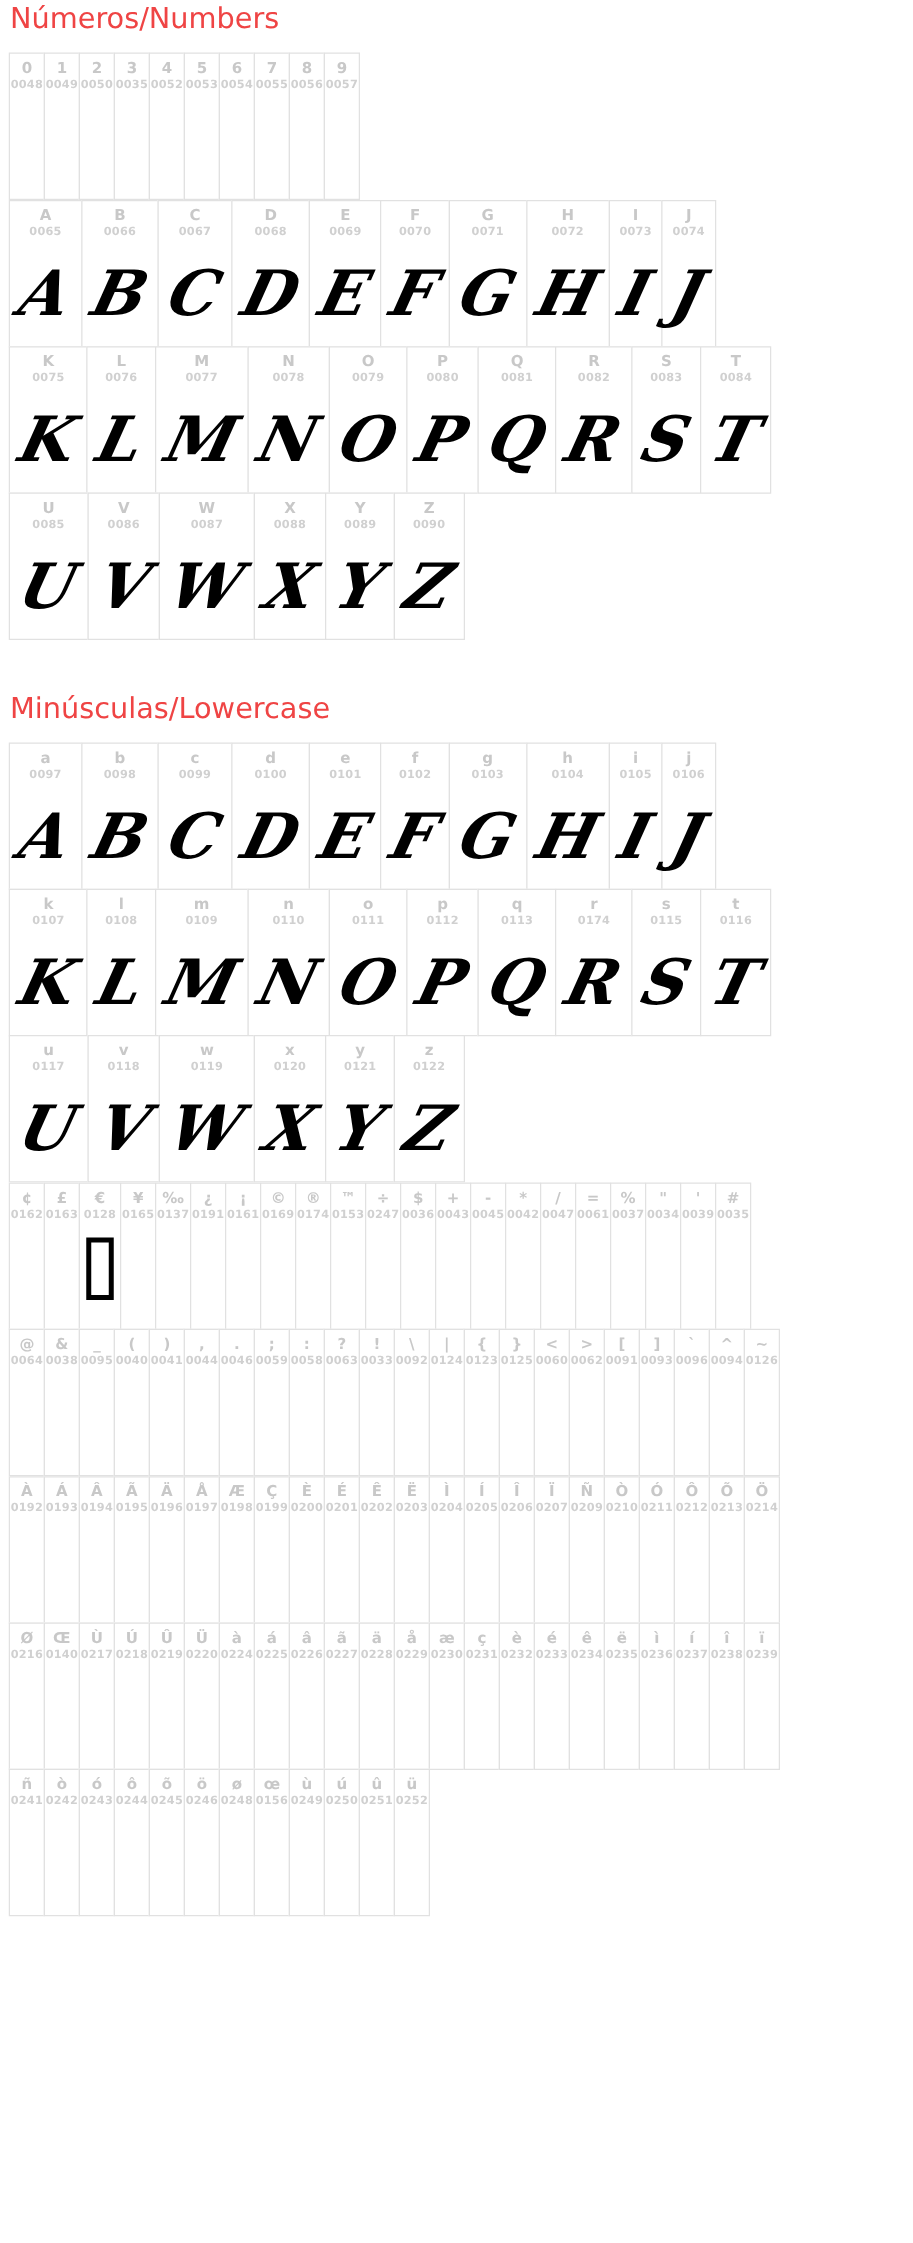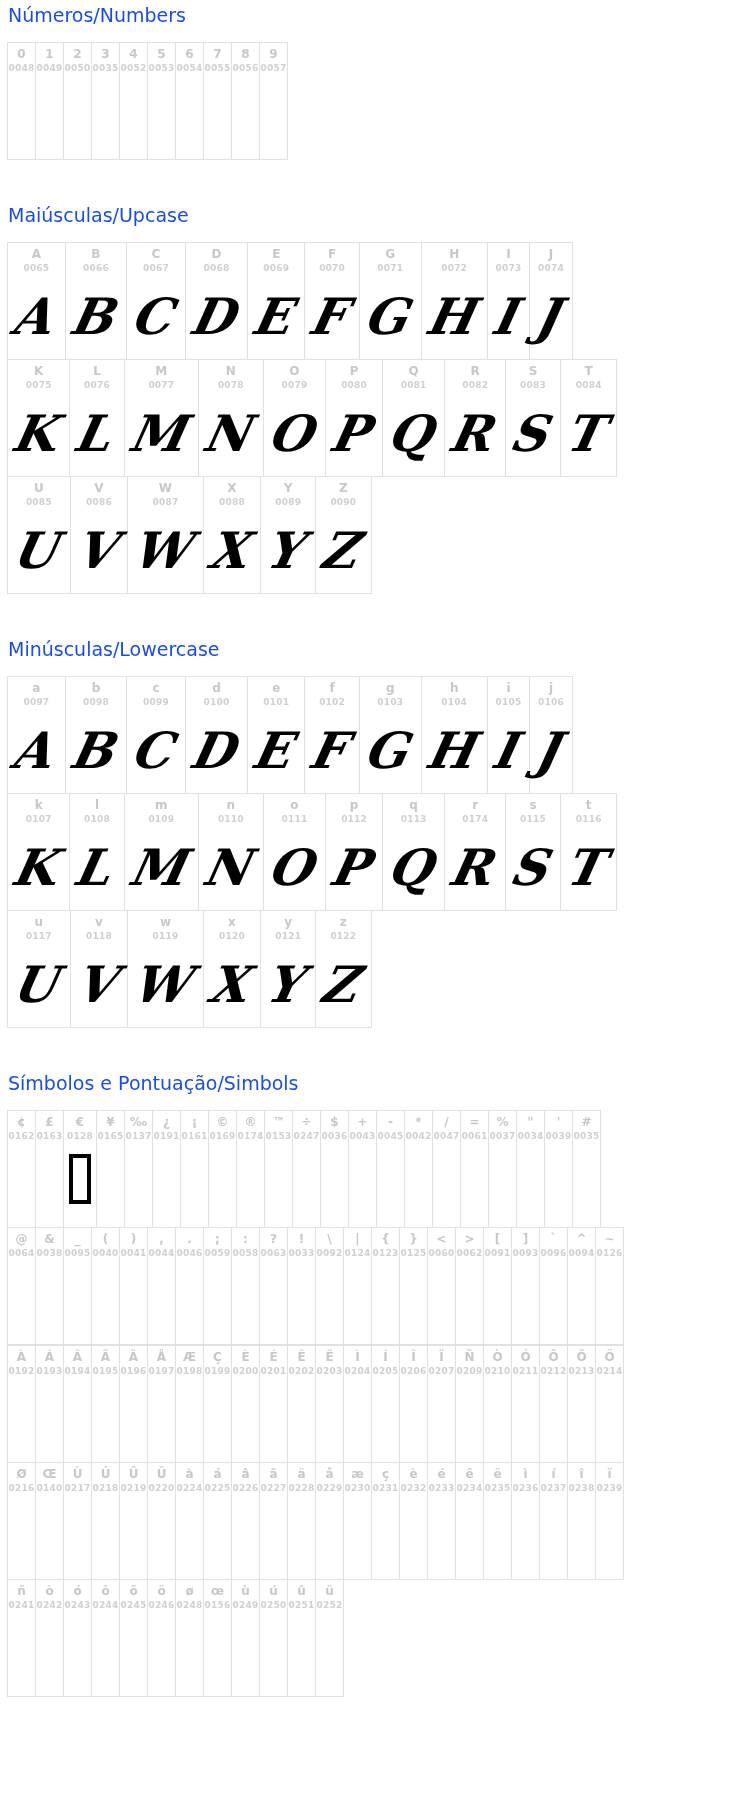--- a/index.html
+++ b/index.html
@@ -4,23 +4,23 @@
 <style>
   html,body{margin:0;padding:0;background:#ffffff;}
   body{
     width:730px;
     font-family:"DejaVu Sans","Liberation Sans",sans-serif;
     padding:2px 0 10px 7px;
     box-sizing:border-box;
   }
   .font-section{margin:0;}
   .section-title{
-    font-size:19px;
+    font-size:23px;
     font-weight:400;
-    color:#1d4ed8;
+    color:#ef4444;
     margin:44px 0 16px 1px;
     line-height:22px;
   }
   .font-section:first-of-type .section-title{margin-top:2px;}
   .rows{width:max-content;}
   .row{display:flex;width:max-content;}
   .row + .row{margin-top:-1px;}
   .cell{
     box-sizing:border-box;
     border:1px solid #e1e1e1;
@@ -129,21 +129,20 @@
         <div class="cell">
           <div class="cell-char">9</div>
           <div class="cell-code">0057</div>
           <div class="cell-glyph empty"></div>
         </div>
       </div>
     </div>
 </section>
 
 <section class="font-section">
-  <h2 class="section-title">Maiúsculas/Upcase</h2>
   <div class="rows">
       <div class="row">
         <div class="cell">
           <div class="cell-char">A</div>
           <div class="cell-code">0065</div>
           <div class="cell-glyph">A</div>
         </div>
         <div class="cell">
           <div class="cell-char">B</div>
           <div class="cell-code">0066</div>
@@ -413,21 +412,20 @@
         <div class="cell">
           <div class="cell-char">z</div>
           <div class="cell-code">0122</div>
           <div class="cell-glyph">Z</div>
         </div>
       </div>
     </div>
 </section>
 
 <section class="font-section">
-  <h2 class="section-title">Símbolos e Pontuação/Simbols</h2>
   <div class="rows">
       <div class="row">
         <div class="cell">
           <div class="cell-char">¢</div>
           <div class="cell-code">0162</div>
           <div class="cell-glyph empty"></div>
         </div>
         <div class="cell">
           <div class="cell-char">£</div>
           <div class="cell-code">0163</div>

